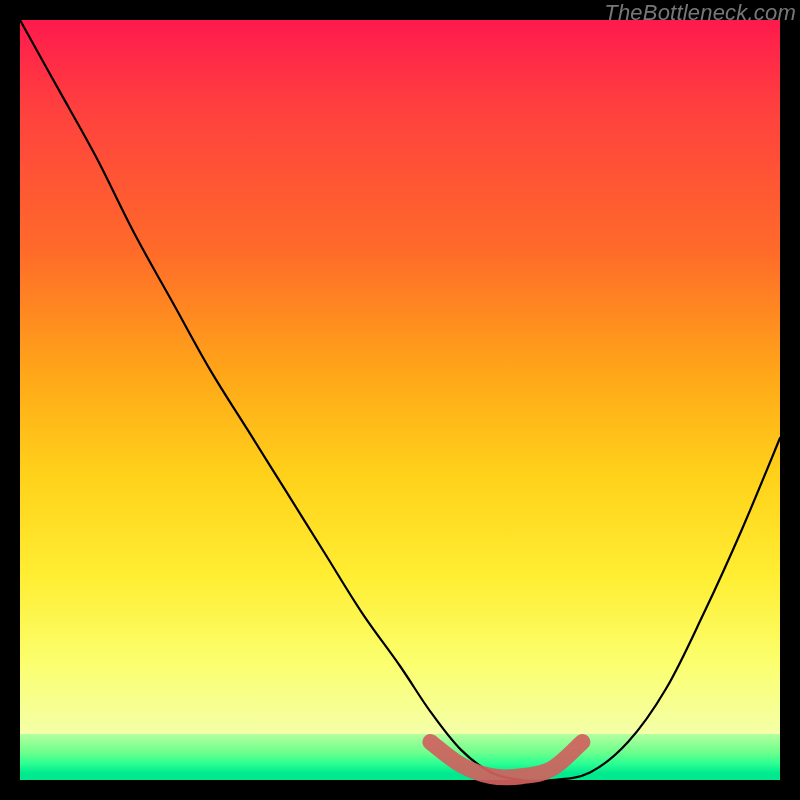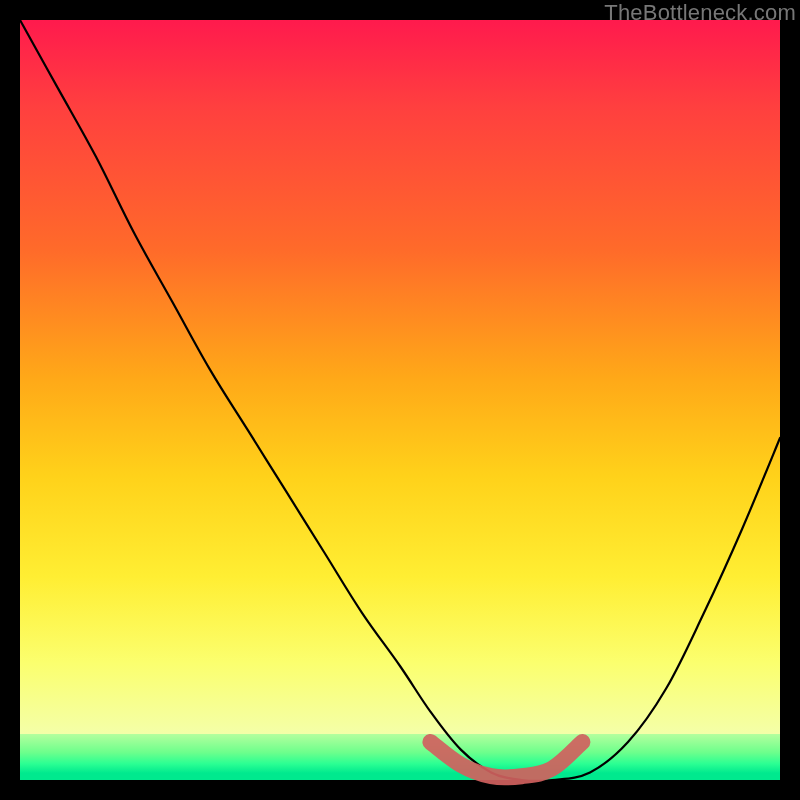--- a/index.html
+++ b/index.html
@@ -8,20 +8,21 @@
     width: 800px;
     height: 800px;
     background: #000;
     overflow: hidden;
     font-family: Arial, Helvetica, sans-serif;
   }
   .stage {
     position: relative;
     width: 800px;
     height: 561px;
+    font-style: italic;
   }
   .frame {
     position: absolute;
     left: 20px;
     top: 20px;
     width: 760px;
     height: 760px;
     box-sizing: border-box;
   }
   .gradient {

